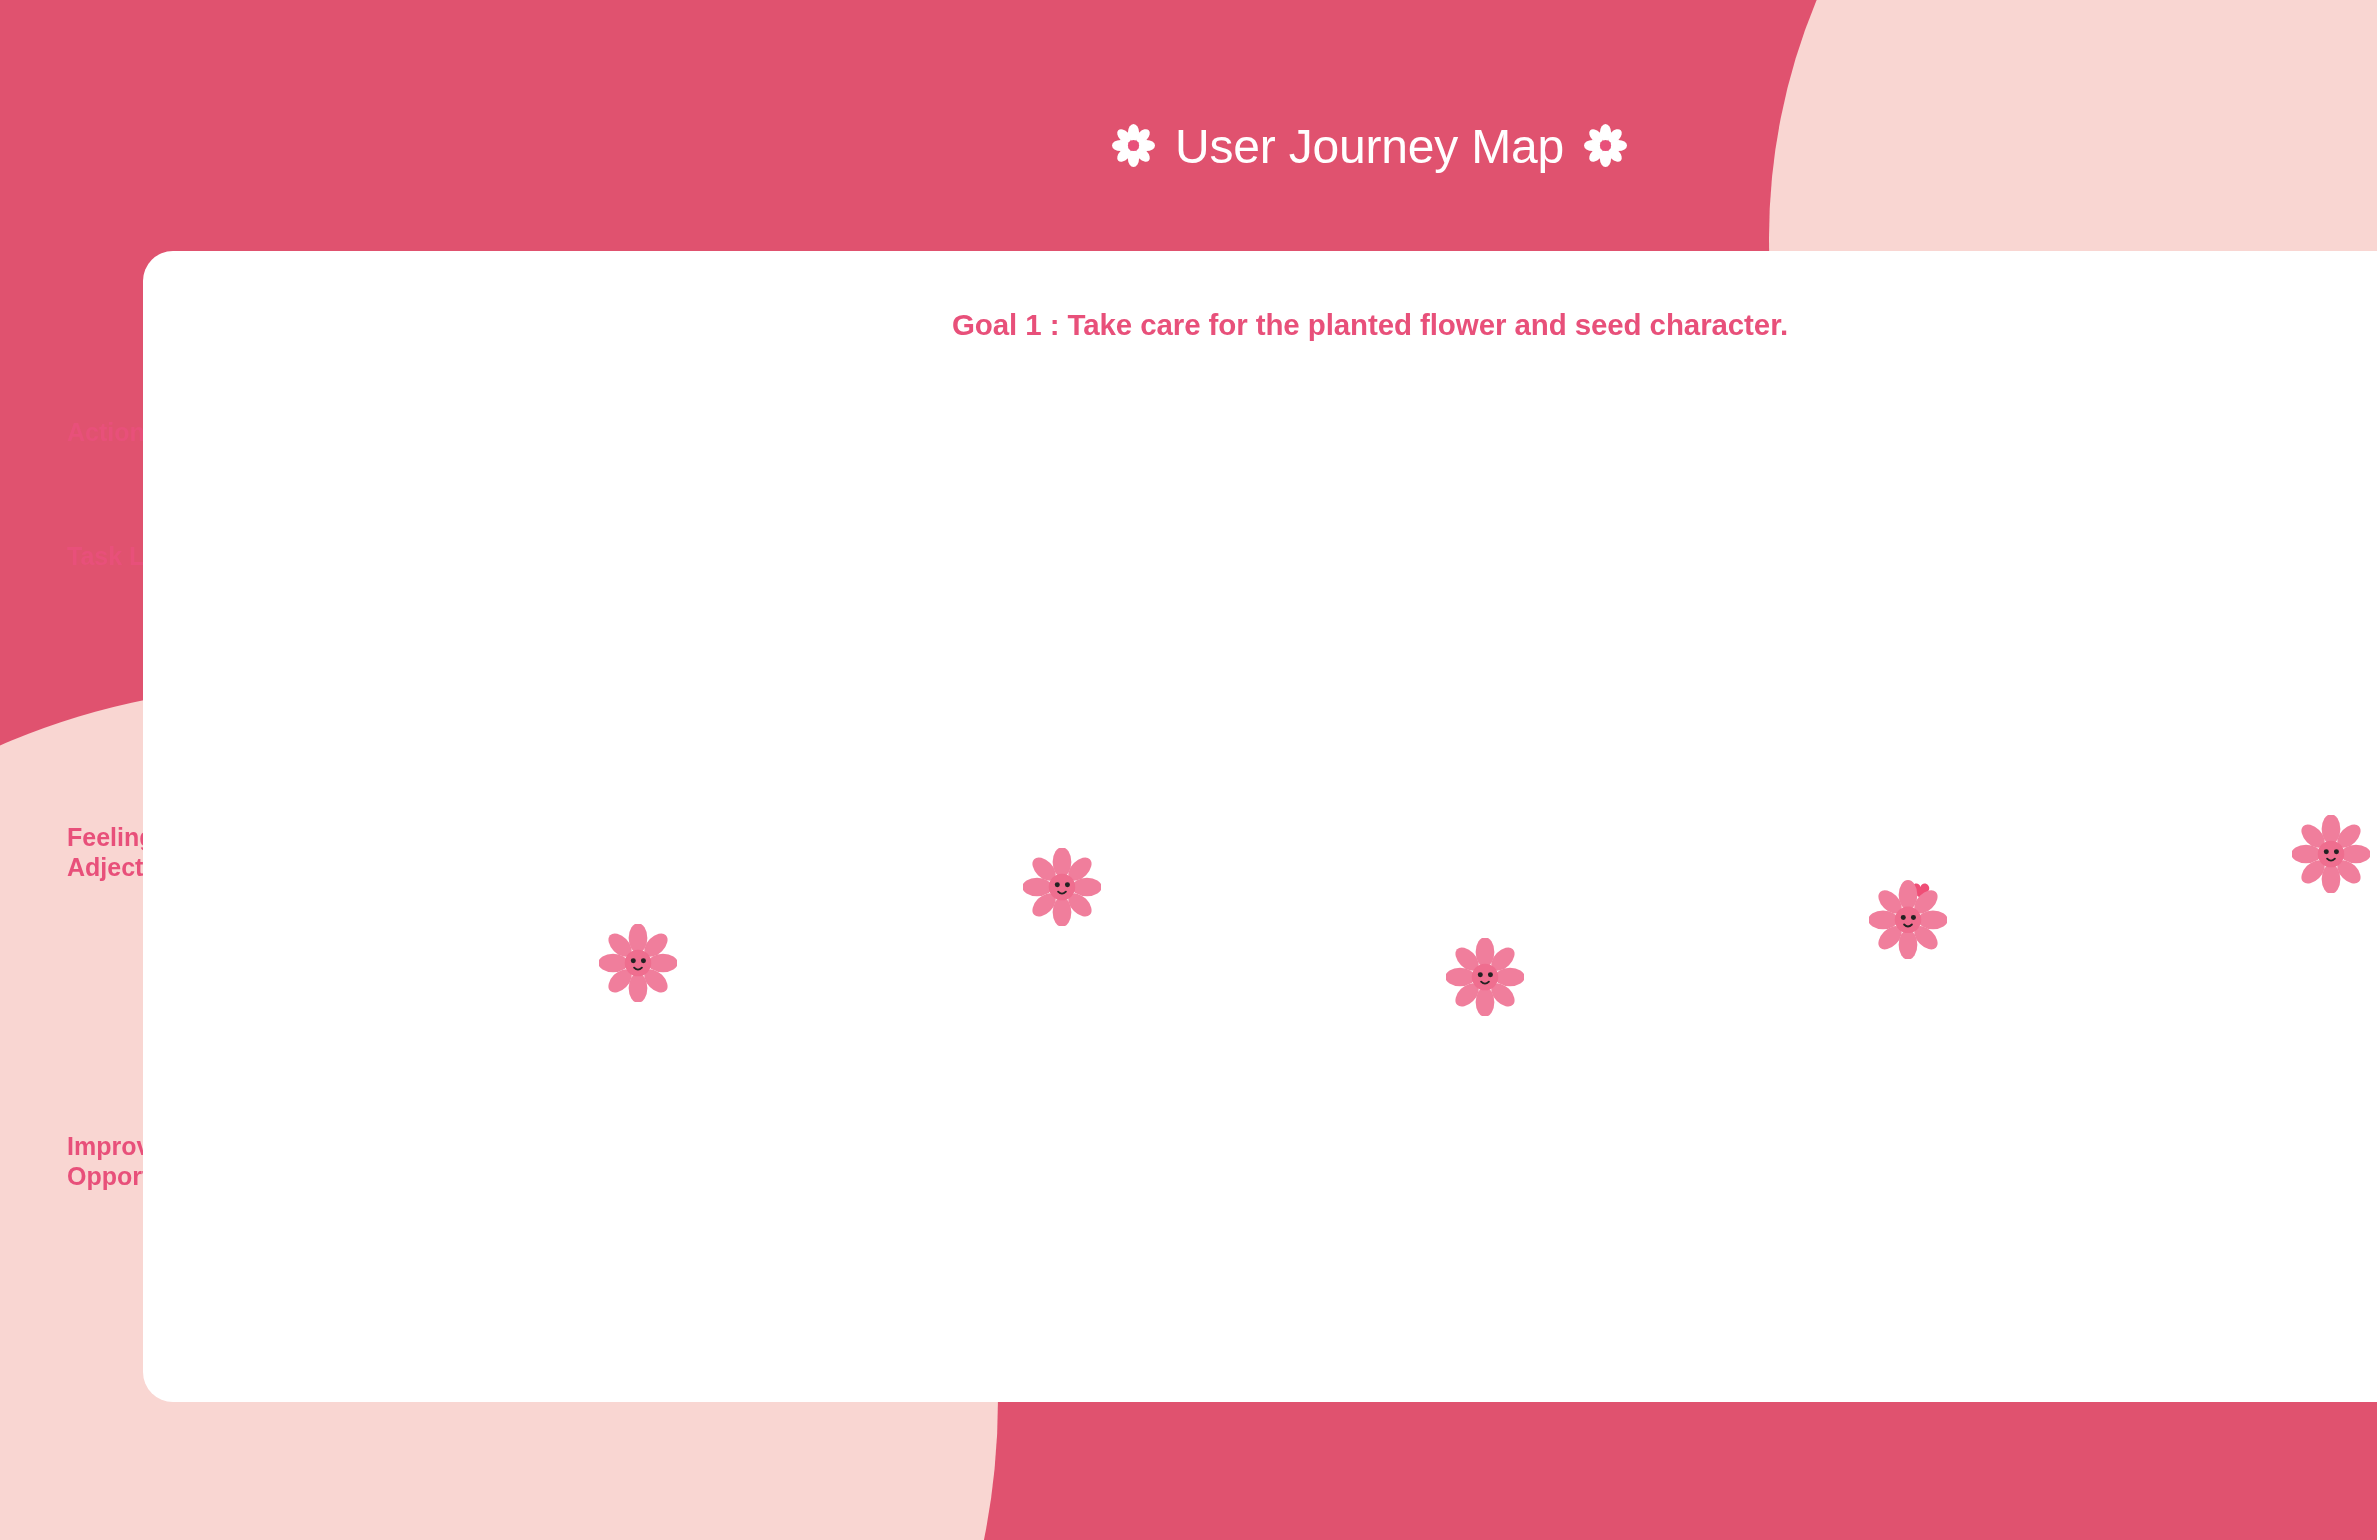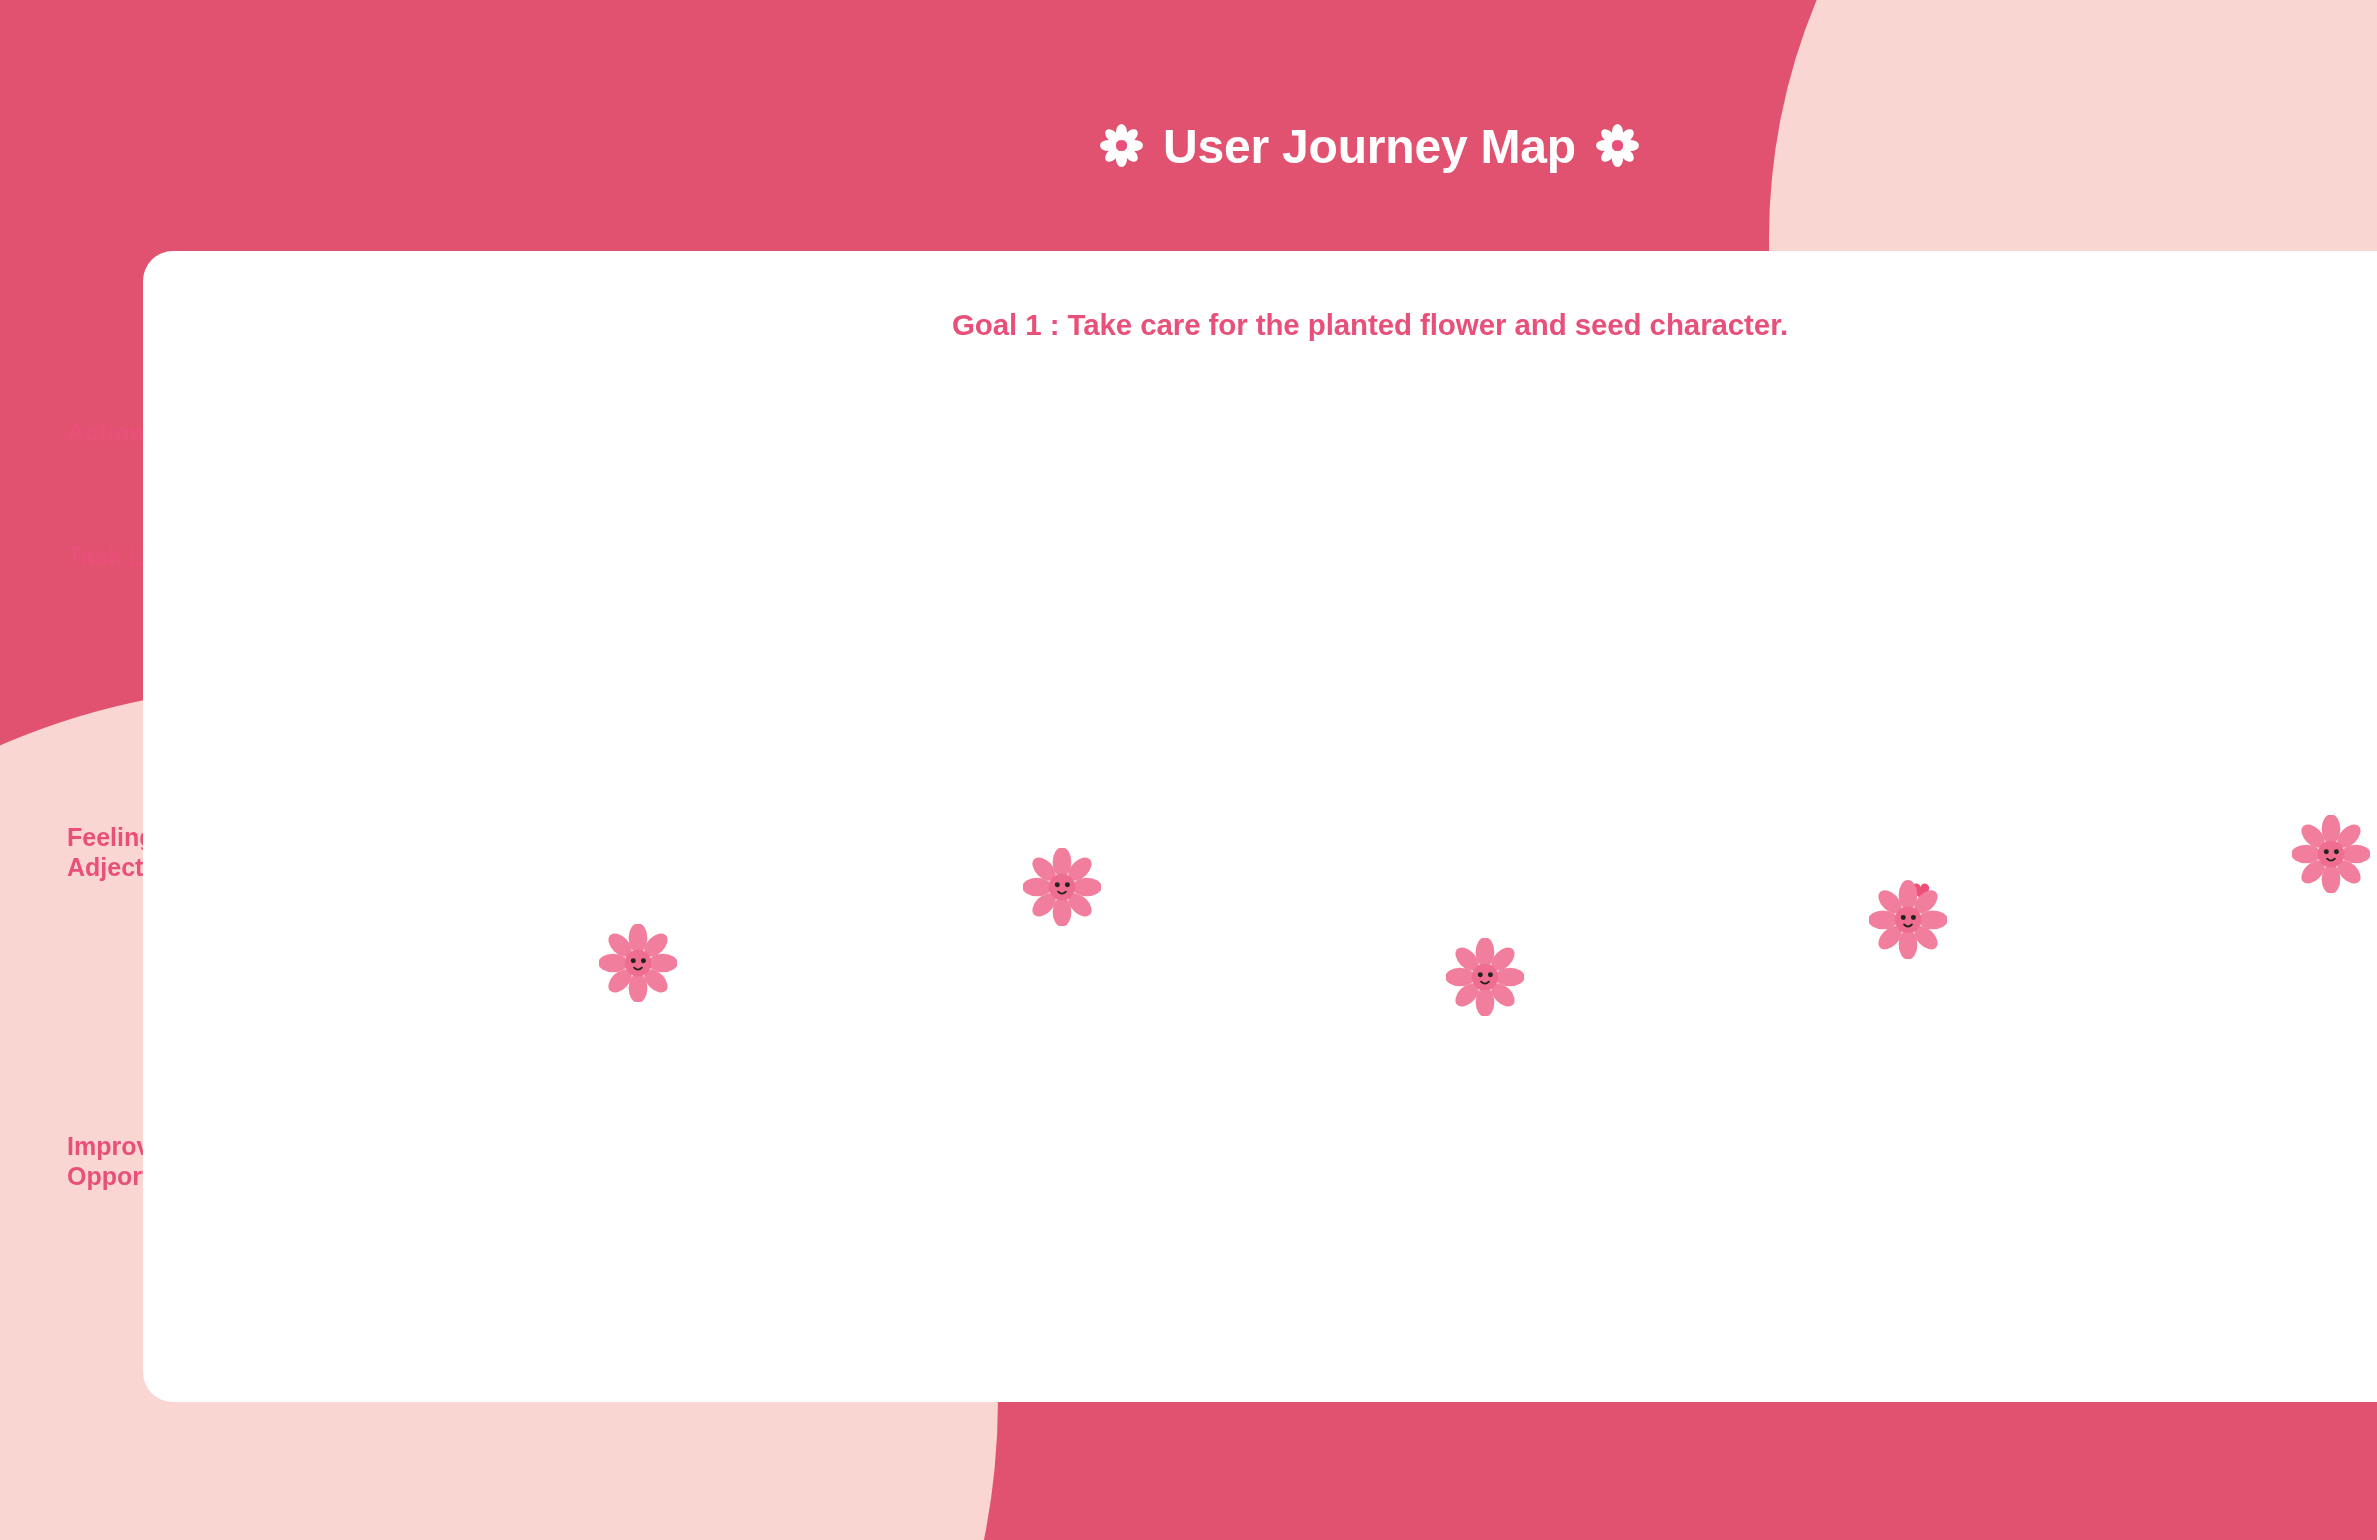--- a/index.html
+++ b/index.html
@@ -40,21 +40,21 @@
   .title-wrap {
     position: absolute;
     top: 119px; left: 0; width: 2739px;
     display: flex; align-items: center; justify-content: center;
     gap: 20px;
     z-index: 5;
   }
   .title-text {
     color: #ffffff;
     font-size: 48px;
-    font-weight: bold;
+    font-weight: normal;
     letter-spacing: -0.2px;
     white-space: nowrap;
   }
   
   .card {
     position: absolute;
     left: 143px; top: 251px;
     width: 2454px; height: 1151px;
     background: #ffffff;
     border-radius: 30px;

